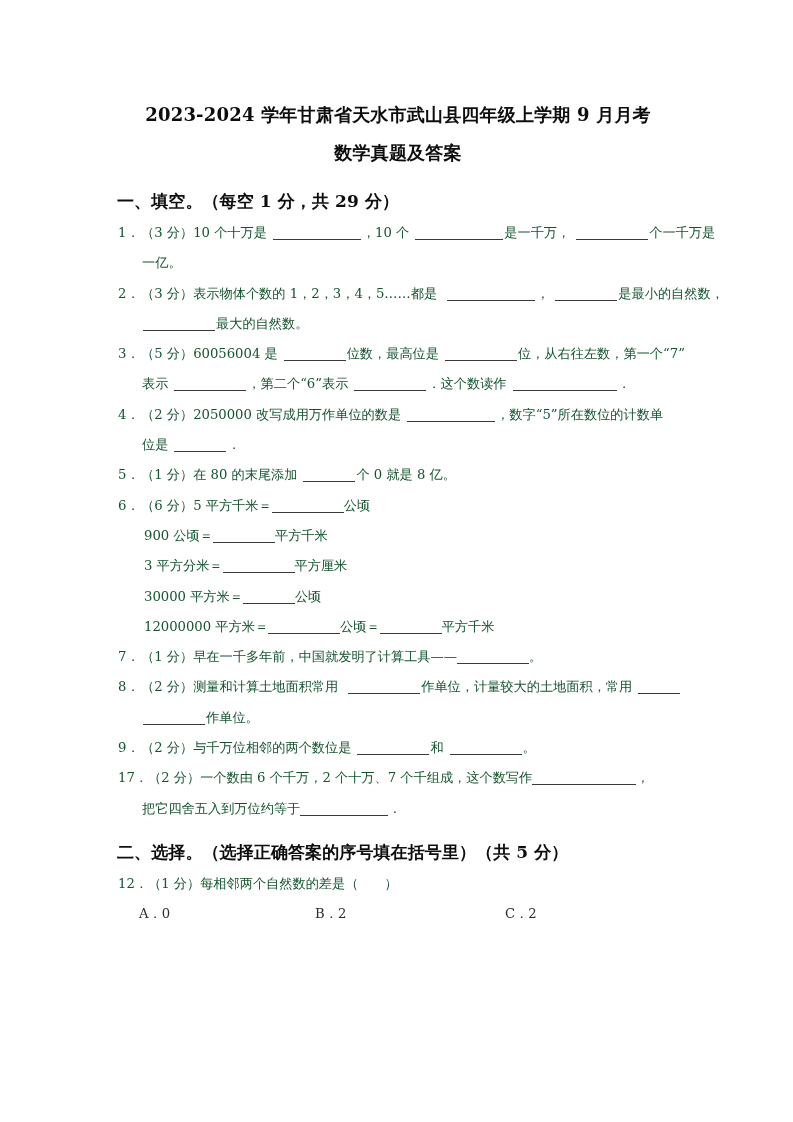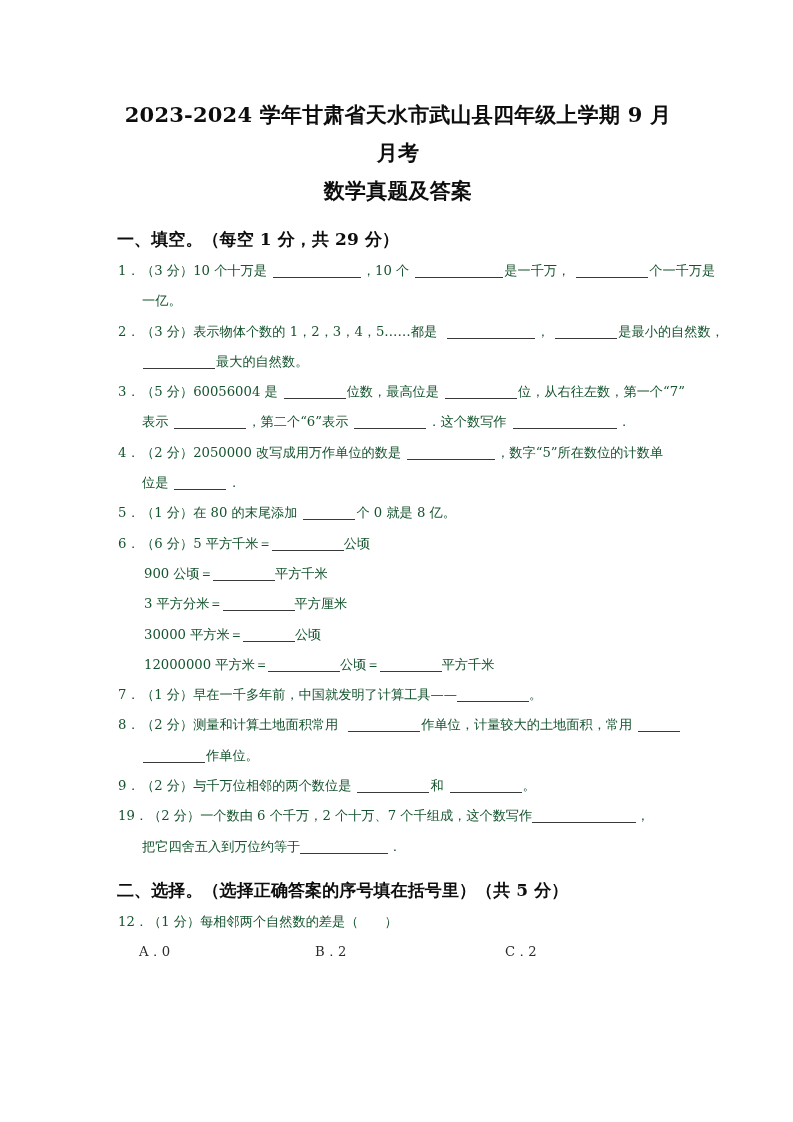--- a/index.html
+++ b/index.html
@@ -22,21 +22,21 @@
     width: 793px;
     height: 1122px;
     box-sizing: border-box;
     padding: 96px 112px 0 115px;
   }
 
   
   .doc-title {
     text-align: center;
     font-weight: bold;
-    font-size: 21px;
+    font-size: 18px;
     line-height: 38px;
     letter-spacing: 0.2px;
     margin: 0;
     color: #0d0d0d;
   }
   .doc-title .tline { display: block; }
 
   
   .section-head {
     font-weight: bold;
@@ -135,21 +135,21 @@
     <span class="q-line cont">
       <span class="blank b-l"></span><span>最大的自然数。</span>
     </span>
   </div>
 
   <div class="q">
     <span class="q-line first">
       <span class="qnum">3．</span><span class="pts">（5 分）</span><span>60056004 是</span><span class="sp"></span><span class="blank b-m"></span><span>位数，最高位是</span><span class="sp"></span><span class="blank b-l"></span><span>位，从右往左数，第一个“7”</span>
     </span>
     <span class="q-line cont">
-      <span>表示</span><span class="sp"></span><span class="blank b-l"></span><span>，第二个“6”表示</span><span class="sp"></span><span class="blank b-l"></span><span>．这个数写作</span><span class="sp"></span><span class="blank b-xxl"></span><span>．</span>
+      <span>表示</span><span class="sp"></span><span class="blank b-l"></span><span>，第二个“6”表示</span><span class="sp"></span><span class="blank b-l"></span><span>．这个数读作</span><span class="sp"></span><span class="blank b-xxl"></span><span>．</span>
     </span>
   </div>
 
   <div class="q">
     <span class="q-line first">
       <span class="qnum">4．</span><span class="pts">（2 分）</span><span>2050000 改写成用万作单位的数是</span><span class="sp"></span><span class="blank b-xl"></span><span>，数字“5”所在数位的计数单</span>
     </span>
     <span class="q-line cont">
       <span>位是</span><span class="sp"></span><span class="blank b-s"></span><span>．</span>
     </span>
@@ -195,21 +195,21 @@
   </div>
 
   <div class="q">
     <span class="q-line first">
       <span class="qnum">9．</span><span class="pts">（2 分）</span><span>与千万位相邻的两个数位是</span><span class="sp"></span><span class="blank b-l"></span><span>和</span><span class="sp"></span><span class="blank b-l"></span><span>。</span>
     </span>
   </div>
 
   <div class="q">
     <span class="q-line first">
-      <span class="qnum wide">19．</span><span class="pts">（2 分）</span><span>一个数由 6 个千万，2 个十万、7 个千组成，这个数写作</span><span class="blank b-xxl tight"></span><span>，</span>
+      <span class="qnum wide">17．</span><span class="pts">（2 分）</span><span>一个数由 6 个千万，2 个十万、7 个千组成，这个数写作</span><span class="blank b-xxl tight"></span><span>，</span>
     </span>
     <span class="q-line cont">
       <span>把它四舍五入到万位约等于</span><span class="blank b-xl tight"></span><span>．</span>
     </span>
   </div>
 
 
   <div class="section-head second">二、选择。（选择正确答案的序号填在括号里）（共 5 分）</div>
 
   <div class="q">

